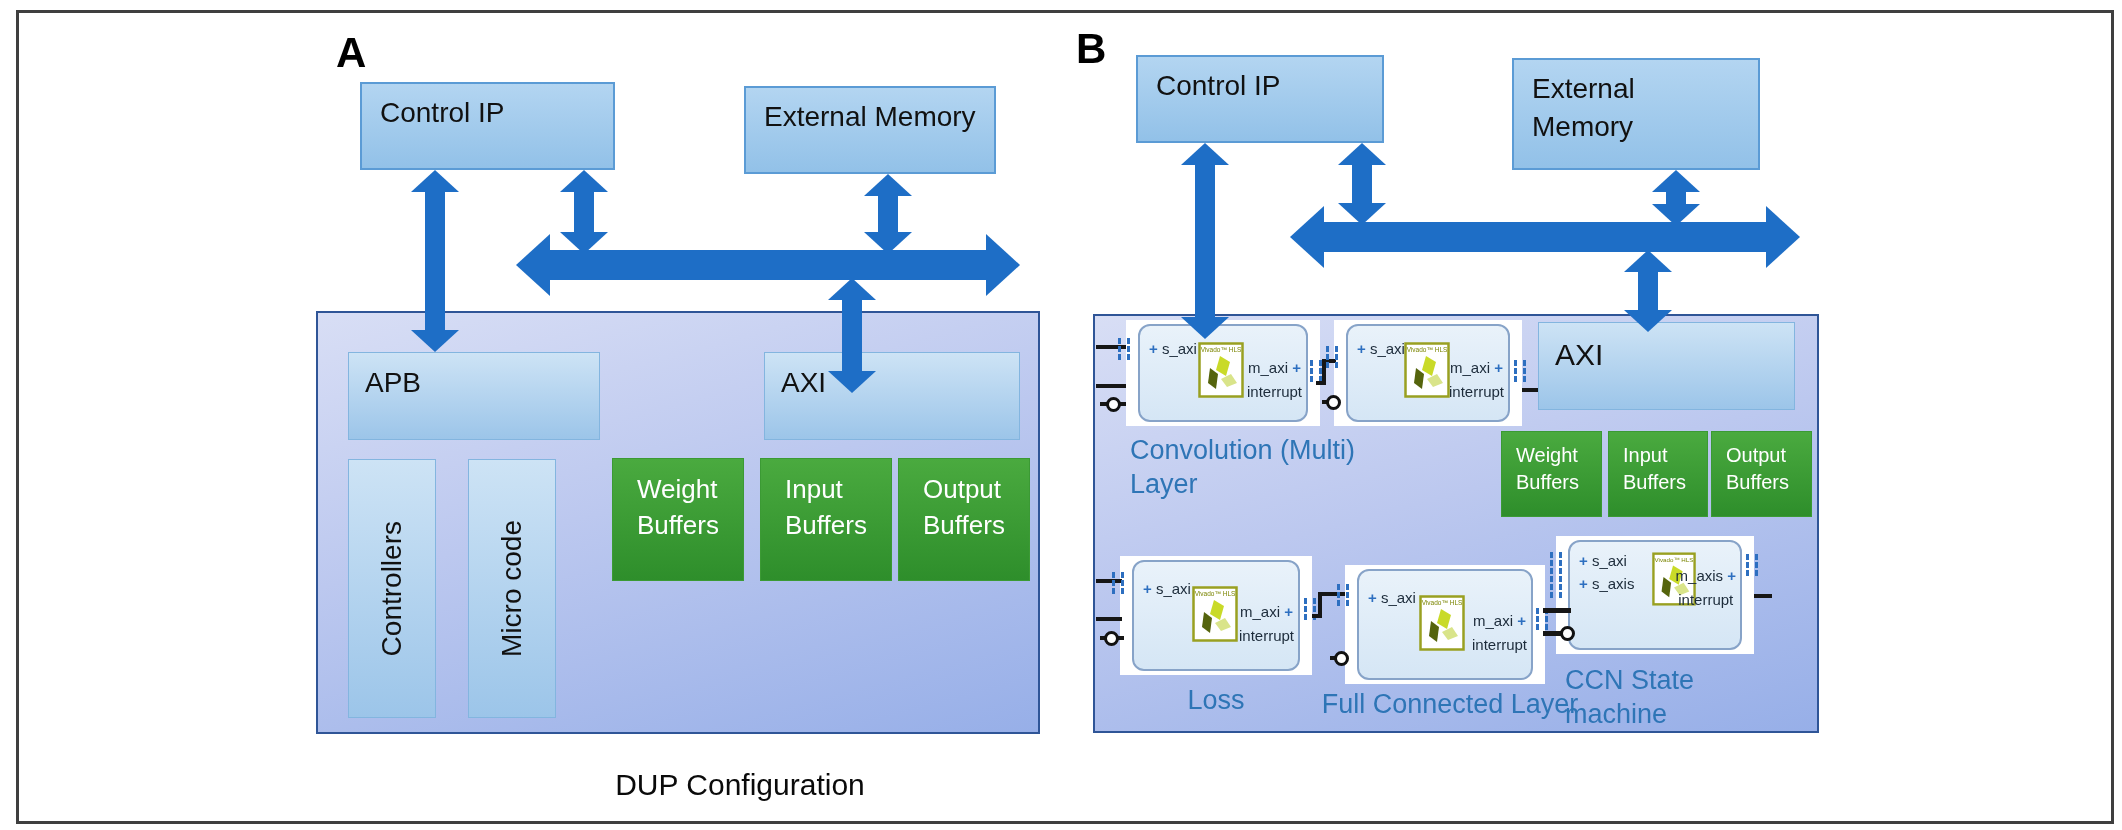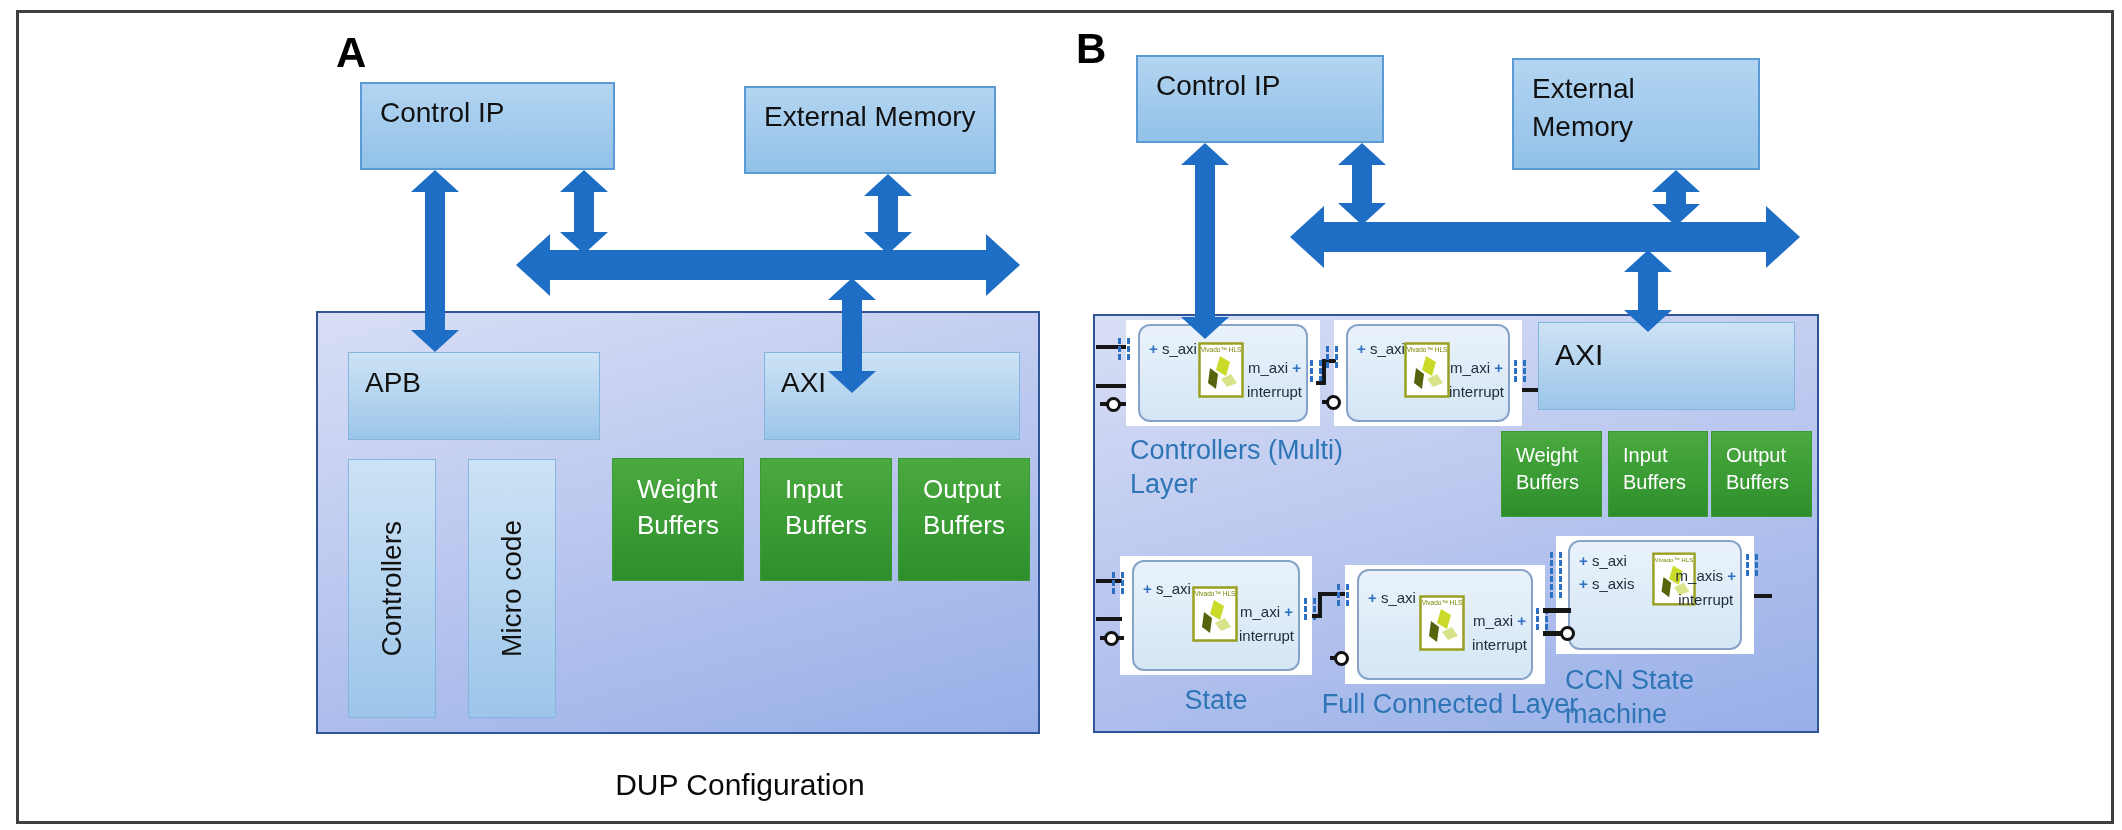--- a/index.html
+++ b/index.html
@@ -203,22 +203,22 @@
         <polygon points="12,26 20,32 18,47 10,41" fill="#55640d"></polygon>
         <polygon points="23,37 33,32 39,41 29,45" fill="#d9e48a"></polygon>
       </svg>
       <div class="pr" style="top:22px;">
         <span>m_axis</span> <span class="plus">+</span><br>
         <span>interrupt</span>
       </div>
     </div>
   </div>
 
-  <div class="bluelabel" style="left:1130px;top:434px;width:255px;">Controllers (Multi) Layer</div>
-  <div class="bluelabel" style="left:1120px;top:684px;width:192px;text-align:center;">State</div>
+  <div class="bluelabel" style="left:1130px;top:434px;width:255px;">Convolution (Multi) Layer</div>
+  <div class="bluelabel" style="left:1120px;top:684px;width:192px;text-align:center;">Loss</div>
   <div class="bluelabel" style="left:1320px;top:688px;width:260px;text-align:center;">Full Connected Layer</div>
   <div class="bluelabel" style="left:1565px;top:664px;width:170px;">CCN State machine</div>
 
 
   <div class="wire" style="left:1096px;top:345px;width:30px;height:4px;"></div>
   <div class="wire" style="left:1096px;top:384px;width:30px;height:4px;"></div>
   <div class="wire" style="left:1100px;top:402px;width:26px;height:4px;"></div>
   <div class="pin" style="left:1106px;top:397px;"></div>
   <div class="stub" style="left:1118px;top:338px;"></div>
   <div class="stub" style="left:1310px;top:360px;"></div>

